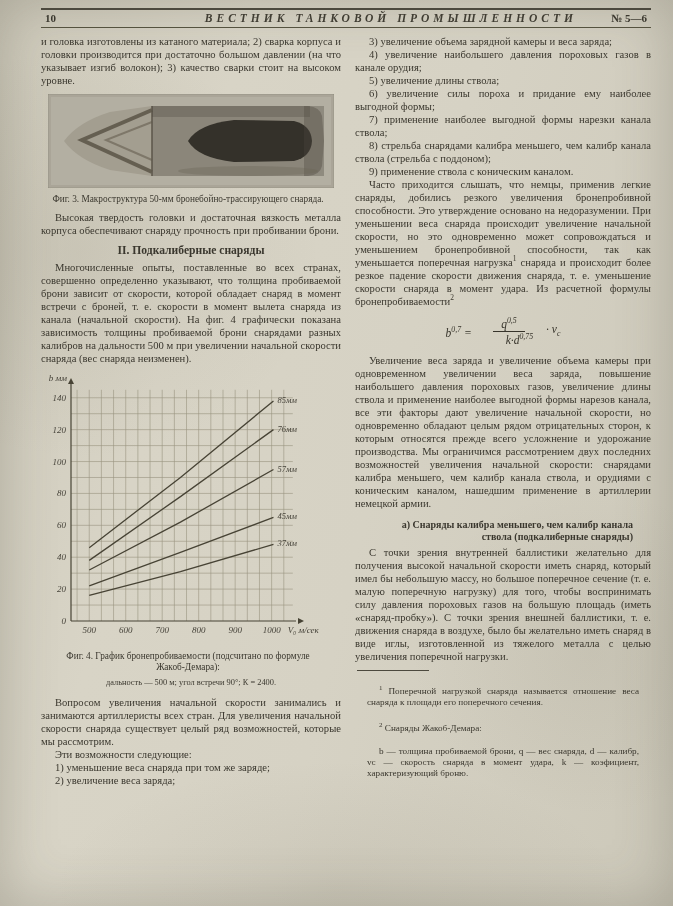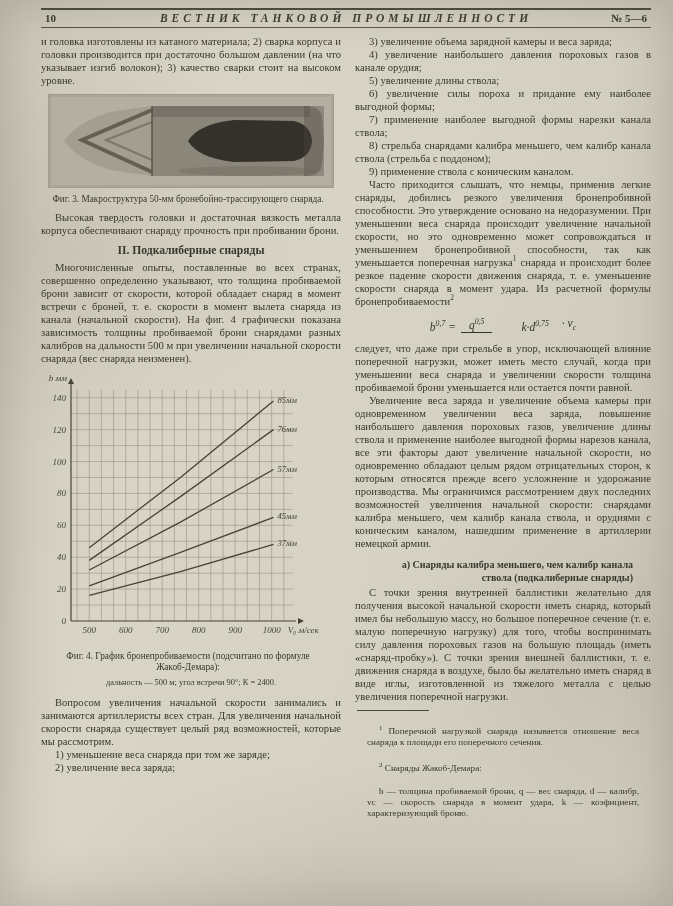--- a/index.html
+++ b/index.html
@@ -16,21 +16,21 @@
       radial-gradient(ellipse 55% 35% at 12% 28%, rgba(110,104,86,.10), transparent 65%),
       radial-gradient(ellipse 45% 30% at 88% 72%, rgba(110,104,86,.09), transparent 60%),
       radial-gradient(ellipse 60% 20% at 50% 98%, rgba(110,104,86,.10), transparent 70%),
       linear-gradient(104deg,#cdc9ba 0%,#d8d4c6 28%,#d6d2c4 55%,#ccc8b9 100%);
     box-shadow: inset 0 0 55px rgba(80,75,60,.28);
   }
   .rule-heavy{border:none;border-top:2px solid #4c493e;margin:3px 0 0 0;}
   .rule-thin{border:none;border-top:1px solid #55523f;margin:0;}
   .header-row{display:flex;align-items:baseline;padding:2px 4px 3px 4px;}
   .page-num{width:70px;font-size:11px;font-weight:bold;}
-  .journal-title{flex:1;text-align:center;font-weight:bold;font-style:italic;
+  .journal-title{flex:1;text-align:right;font-weight:bold;font-style:italic;
     font-size:11.5px;letter-spacing:4px;color:#403d33;}
   .issue{width:70px;text-align:right;font-size:11px;font-weight:bold;}
 
   .columns{display:flex;gap:14px;margin-top:7px;}
   .col{width:304px;font-size:10.6px;line-height:13px;text-align:justify;}
   .col p{margin:0;text-indent:14px;}
   .col p.noindent{text-indent:0;}
   .sec-heading{text-align:center;font-weight:bold;font-size:11.6px;margin:7px 0 4px 0;}
   .sub-heading{text-align:right;font-weight:bold;font-size:10px;line-height:12.5px;margin:9px 18px 2px 18px;}
   sup.fnmark{font-size:7.5px;line-height:0;}
@@ -40,21 +40,21 @@
   .fig-caption{font-size:9.3px;line-height:10.8px;text-align:center;text-indent:0;
     margin:3px 16px 6px 10px;}
   .fig-caption-sub{font-size:8.4px;line-height:9.6px;text-align:center;text-indent:0;margin:1px 0 8px 0;}
   .chart-wrap{margin:4px 0 0 0;text-align:center;}
   svg text{font-family:"Liberation Serif","DejaVu Serif",serif;}
 
   .formula{display:flex;justify-content:center;align-items:center;gap:5px;
     margin:9px 0 8px 0;font-size:11.5px;font-style:italic;color:#37342b;}
   .formula sup{font-size:7.8px;}
   .formula sub{font-size:7.8px;}
-  .frac{display:inline-flex;flex-direction:row;align-items:center;line-height:1.05;}
+  .frac{display:inline-flex;flex-direction:column;align-items:center;line-height:1.05;}
   .frac .num{padding:0 8px 1px 8px;border-bottom:1.2px solid #37342b;}
   .frac .den{padding:1px 8px 0 8px;margin-left:21px;}
 
   .fn-rule{width:72px;border:none;border-top:1.2px solid #4c493e;margin:7px 0 4px 2px;}
   .footnotes{font-size:9.2px;line-height:11px;}
   .footnotes p{text-indent:12px;margin:12px;}
   .footnotes sup{font-size:7px;}
 </style>
 </head>
 <body>
@@ -166,20 +166,21 @@
             <polyline points="48.239999999999995,216.9189189189189 139.44,183.43243243243245 232.464,148.35135135135135" fill="none" stroke="#474335" stroke-width="1.3"></polyline>
             <text x="236.464" y="150.35135135135135" text-anchor="start" font-size="8.5px" font-style="italic" fill="#46433a">45мм</text>
             <polyline points="48.239999999999995,226.48648648648648 139.44,202.56756756756755 232.464,175.45945945945945" fill="none" stroke="#474335" stroke-width="1.3"></polyline>
             <text x="236.464" y="177.45945945945945" text-anchor="start" font-size="8.5px" font-style="italic" fill="#46433a">37мм</text>
           </svg>
         <figcaption class="fig-caption">Фиг. 4. График бронепробиваемости (подсчитано по формуле Жакоб-Демара):</figcaption>
         <div class="fig-caption-sub">дальность — 500 м; угол встречи 90°; К = 2400.</div>
       </figure>
 
       <p>Вопросом увеличения начальной скорости занимались и занимаются артиллеристы всех стран. Для увеличения начальной скорости снаряда существует целый ряд возможностей, которые мы рассмотрим.</p>
+      <p>Эти возможности следующие:</p>
       <p>1) уменьшение веса снаряда при том же заряде;</p>
       <p>2) увеличение веса заряда;</p>
     </div>
 
     <div class="col">
       <p>3) увеличение объема зарядной камеры и веса заряда;</p>
       <p>4) увеличение наибольшего давления пороховых газов в канале орудия;</p>
       <p>5) увеличение длины ствола;</p>
       <p>6) увеличение силы пороха и придание ему наиболее выгодной формы;</p>
       <p>7) применение наиболее выгодной формы нарезки канала ствола;</p>
@@ -190,21 +191,20 @@
 
       <div class="formula">
         <span><span>b</span><sup>0,7</sup> <span>=</span></span>
         <span class="frac">
           <span class="num"><span>q</span><sup>0,5</sup></span>
           <span class="den"><span>k·d</span><sup>0,75</sup></span>
         </span>
         <span><span>· v</span><sub>c</sub></span>
       </div>
 
-      <p class="noindent">следует, что даже при стрельбе в упор, исключающей влияние поперечной нагрузки, может иметь место случай, когда при уменьшении веса снаряда и увеличении скорости толщина пробиваемой брони уменьшается или остается почти равной.</p>
       <p>Увеличение веса заряда и увеличение объема камеры при одновременном увеличении веса заряда, повышение наибольшего давления пороховых газов, увеличение длины ствола и применение наиболее выгодной формы нарезов канала, все эти факторы дают увеличение начальной скорости, но одновременно обладают целым рядом отрицательных сторон, к которым относятся прежде всего усложнение и удорожание производства. Мы ограничимся рассмотрением двух последних возможностей увеличения начальной скорости: снарядами калибра меньшего, чем калибр канала ствола, и орудиями с коническим каналом, нашедшим применение в артиллерии немецкой армии.</p>
 
       <div class="sub-heading">а) Снаряды калибра меньшего, чем калибр канала ствола (подкалиберные снаряды)</div>
 
       <p>С точки зрения внутренней баллистики желательно для получения высокой начальной скорости иметь снаряд, который имел бы небольшую массу, но большое поперечное сечение (т. е. малую поперечную нагрузку) для того, чтобы воспринимать силу давления пороховых газов на большую площадь (иметь «снаряд-пробку»). С точки зрения внешней баллистики, т. е. движения снаряда в воздухе, было бы желательно иметь снаряд в виде иглы, изготовленной из тяжелого металла с целью увеличения поперечной нагрузки.</p>
 
       <hr class="fn-rule">
       <div class="footnotes">
         <p><sup>1</sup><span> Поперечной нагрузкой снаряда называется отношение веса снаряда к площади его поперечного сечения.</span></p>
         <p><sup>2</sup><span> Снаряды Жакоб-Демара:</span></p>

